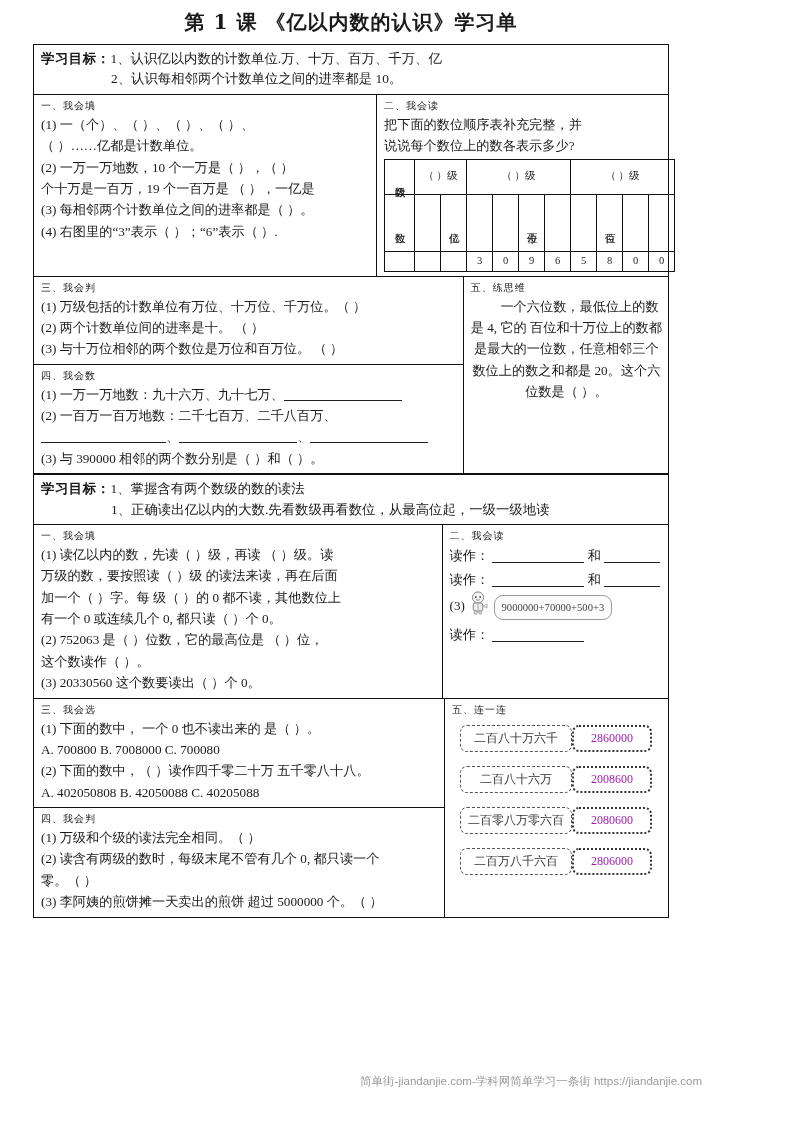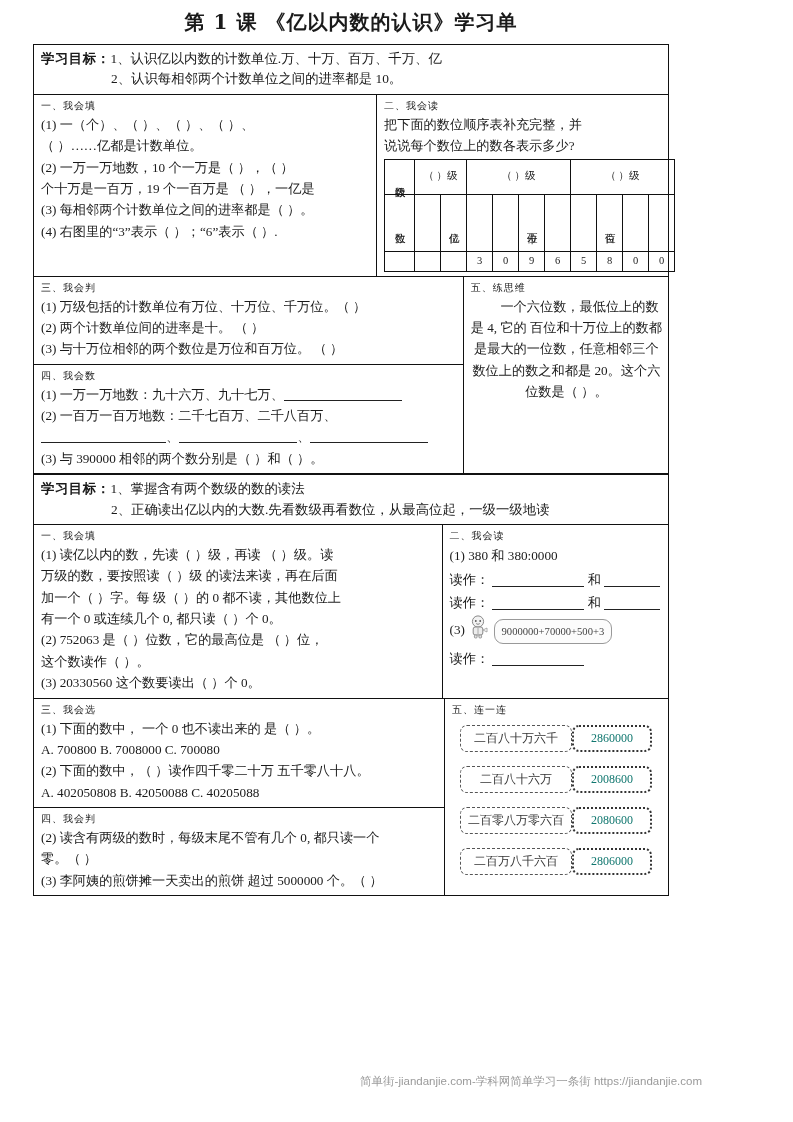--- a/index.html
+++ b/index.html
@@ -85,21 +85,21 @@
 
   
   .match-wrap{display:flex;justify-content:space-between;padding:7px 10px 4px 8px;}
   .mcol{display:flex;flex-direction:column;gap:14px;}
   .mL{
     border:1.4px dashed #555;border-radius:7px;
     padding:4px 7px;font-size:12px;color:#333;text-align:center;white-space:nowrap;
   }
   .mR{
     border:2.5px dotted #333;border-radius:7px;
-    padding:4px 6px;font-size:12px;color:#0f766e;text-align:center;
+    padding:4px 6px;font-size:12px;color:#a21caf;text-align:center;
     font-family:"Liberation Serif",serif;min-width:64px;
   }
 
   
   .footer{
     position:absolute;left:0;right:0;top:1074px;
     text-align:right;font-size:11.5px;color:#9a9a9a;
     font-family:"Liberation Sans",sans-serif;
   }
 </style>
@@ -213,38 +213,37 @@
         <div class="q" style="text-indent:2em;text-align:center;">一个六位数，最低位上的数是 4, 它的 百位和十万位上的数都是最大的一位数，任意相邻三个数位上的数之和都是 20。这个六位数是（      ）。</div>
       </div>
     </div>
   </div>
 
 
   <div class="sheet">
 
     <div class="goal">
       <span><b>学习目标：</b><span>1、掌握含有两个数级的数的读法</span></span>
-      <span class="g2">2、正确读出亿以内的大数.先看数级再看数位，从最高位起，一级一级地读</span>
+      <span class="g2">1、正确读出亿以内的大数.先看数级再看数位，从最高位起，一级一级地读</span>
     </div>
 
     <div class="row rowline">
       <div class="cell" style="width:468px;">
         <div class="sec-h">一、我会填</div>
         <div class="q">(1) 读亿以内的数，先读（      ）级，再读 （    ）级。读</div>
         <div class="q">万级的数，要按照读（      ）级 的读法来读，再在后面</div>
         <div class="q">加一个（    ）字。每 级（    ）的 0 都不读，其他数位上</div>
         <div class="q">有一个 0 或连续几个 0, 都只读（    ）个 0。</div>
         <div class="q">(2) 752063 是（        ）位数，它的最高位是 （        ）位，</div>
         <div class="q">这个数读作（              ）。</div>
         <div class="q">(3) 20330560 这个数要读出（      ）个 0。</div>
       </div>
 
       <div class="cell vline" style="width:259px;">
         <div class="sec-h">二、我会读</div>
-        <div class="readline">(1) 380 和 380:0000</div>
         <div class="readline">
           <span>读作：</span>
           <span class="blank-lg"></span>
           <span>和</span>
           <span class="blank-sm"></span>
         </div>
         <div class="readline">
           <span>读作：</span>
           <span class="blank-lg"></span>
           <span>和</span>
@@ -280,20 +279,21 @@
         <div class="cell">
           <div class="sec-h">三、我会选</div>
           <div class="q">(1) 下面的数中， 一个 0 也不读出来的 是（    ）。</div>
           <div class="q">A. 700800        B. 7008000        C. 700080</div>
           <div class="q">(2) 下面的数中，（    ）读作四千零二十万 五千零八十八。</div>
           <div class="q">A. 402050808  B. 42050088     C. 40205088</div>
         </div>
 
         <div class="cell rowline">
           <div class="sec-h">四、我会判</div>
+          <div class="q">(1) 万级和个级的读法完全相同。（      ）</div>
           <div class="q">(2) 读含有两级的数时，每级末尾不管有几个 0, 都只读一个</div>
           <div class="q">零。（      ）</div>
           <div class="q">(3) 李阿姨的煎饼摊一天卖出的煎饼 超过 5000000 个。（        ）</div>
         </div>
       </div>
 
       <div class="cell vline" style="width:234px;">
         <div class="sec-h">五、连一连</div>
         <div class="match-wrap">
           <div class="mcol">

